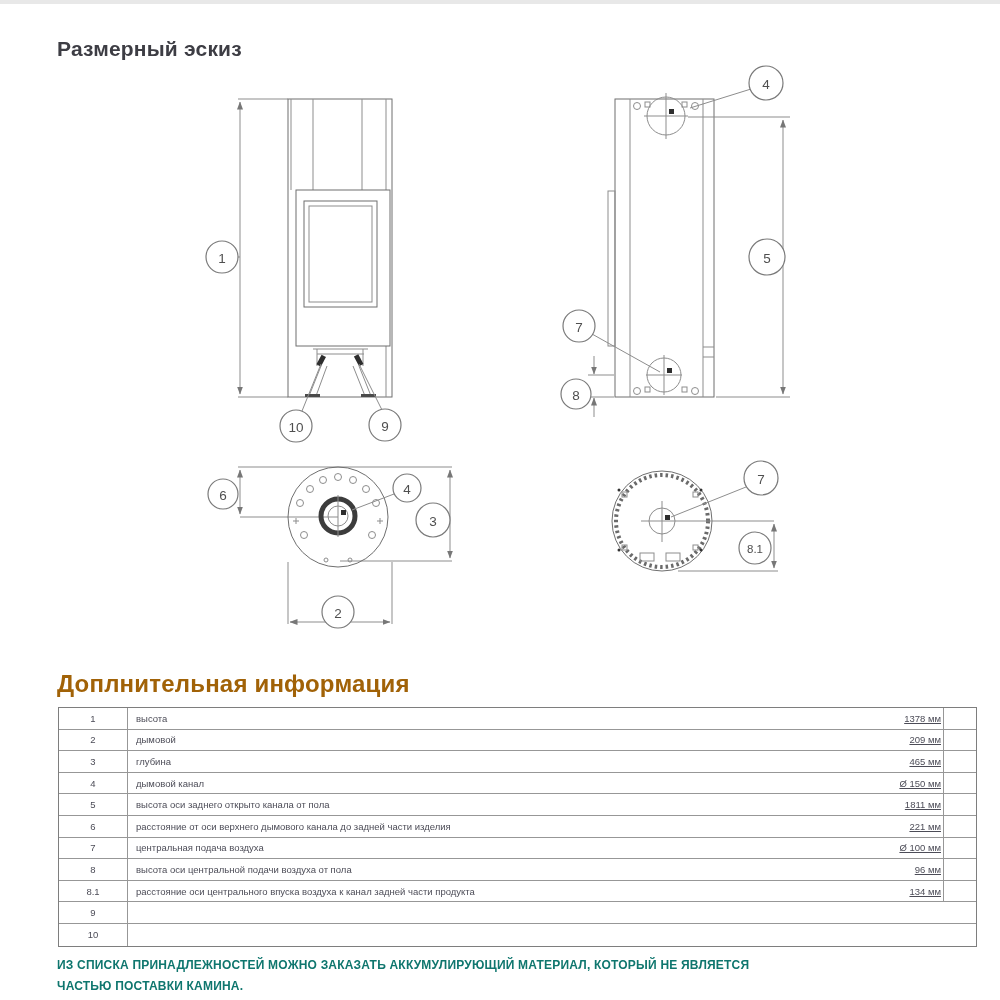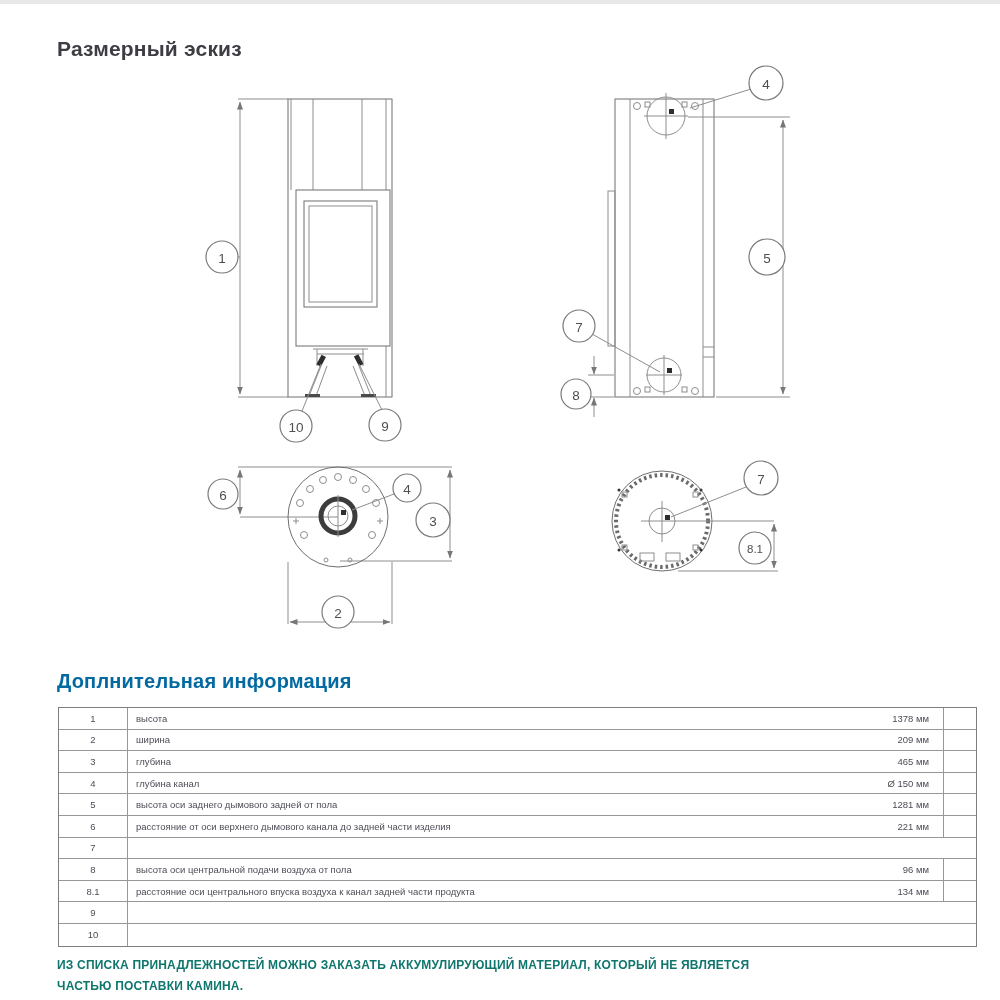--- a/index.html
+++ b/index.html
@@ -7,21 +7,21 @@
     position:relative; width:1000px; height:1000px; margin:4px auto;
     background:#ffffff; overflow:hidden;
     font-family:"Liberation Sans", sans-serif;
   }
   .title {
     position:absolute; left:57px; top:33px;
     font-size:21px; font-weight:bold; color:#3d3d44; letter-spacing:0.2px;
   }
   .section-title {
     position:absolute; left:57px; top:666px;
-    font-size:20px; font-weight:bold; color:#0369a1; letter-spacing:0.2px;
+    font-size:24px; font-weight:bold; color:#a16207; letter-spacing:0.2px;
   }
   svg.drawing { position:absolute; left:0; top:0; }
   svg .ln { stroke:#8d8d8d; stroke-width:1; fill:none; }
   svg .lnd { stroke:#6f6f6f; stroke-width:1; fill:none; }
   svg .fillwhite { fill:#ffffff; }
   svg .callout circle { fill:#ffffff; stroke:#7a7a7a; stroke-width:1.2; }
   svg .callout text {
     font-family:"Liberation Sans", sans-serif; font-size:13.5px; fill:#4f4f4f;
     text-anchor:middle; dominant-baseline:central;
   }
@@ -37,24 +37,24 @@
     border-bottom:1px solid #979797; font-size:9.5px;
   }
   .trow:last-child { border-bottom:none; }
   .c-num {
     width:69px; box-sizing:border-box; border-right:1px solid #979797;
     display:flex; align-items:center; justify-content:center;
   }
   .c-mid {
     flex:1; box-sizing:border-box; border-right:1px solid #979797;
     display:flex; align-items:center; justify-content:space-between;
-    padding:0 14px 0 8px;
+    padding:0 2px 0 8px;
   }
   .c-end { width:32px; }
-  .c-val { white-space:nowrap; }
+  .c-val { white-space:nowrap;text-decoration:underline; }
 
   .footer {
     position:absolute; left:57px; top:951px; width:920px;
     font-size:12px; font-weight:bold; color:#0f766e;
     line-height:21px; letter-spacing:0.2px;
   }
 </style>
 </head>
 <body>
 
@@ -259,59 +259,63 @@
       <div class="c-num">1</div>
       <div class="c-mid">
           <span>высота</span>
           <span class="c-val">1378 мм</span>
         </div>
       <div class="c-end"></div>
     </div>
     <div class="trow">
       <div class="c-num">2</div>
       <div class="c-mid">
-          <span>ширина</span>
+          <span>дымовой</span>
           <span class="c-val">209 мм</span>
         </div>
       <div class="c-end"></div>
     </div>
     <div class="trow">
       <div class="c-num">3</div>
       <div class="c-mid">
           <span>глубина</span>
           <span class="c-val">465 мм</span>
         </div>
       <div class="c-end"></div>
     </div>
     <div class="trow">
       <div class="c-num">4</div>
       <div class="c-mid">
-          <span>глубина канал</span>
+          <span>дымовой канал</span>
           <span class="c-val">Ø 150 мм</span>
         </div>
       <div class="c-end"></div>
     </div>
     <div class="trow">
       <div class="c-num">5</div>
       <div class="c-mid">
-          <span>высота оси заднего дымового задней от пола</span>
-          <span class="c-val">1281 мм</span>
+          <span>высота оси заднего открыто канала от пола</span>
+          <span class="c-val">1811 мм</span>
         </div>
       <div class="c-end"></div>
     </div>
     <div class="trow">
       <div class="c-num">6</div>
       <div class="c-mid">
           <span>расстояние от оси верхнего дымового канала до задней части изделия</span>
           <span class="c-val">221 мм</span>
         </div>
       <div class="c-end"></div>
     </div>
     <div class="trow">
       <div class="c-num">7</div>
+      <div class="c-mid">
+          <span>центральная подача воздуха</span>
+          <span class="c-val">Ø 100 мм</span>
+        </div>
       <div class="c-end"></div>
     </div>
     <div class="trow">
       <div class="c-num">8</div>
       <div class="c-mid">
           <span>высота оси центральной подачи воздуха от пола</span>
           <span class="c-val">96 мм</span>
         </div>
       <div class="c-end"></div>
     </div>

